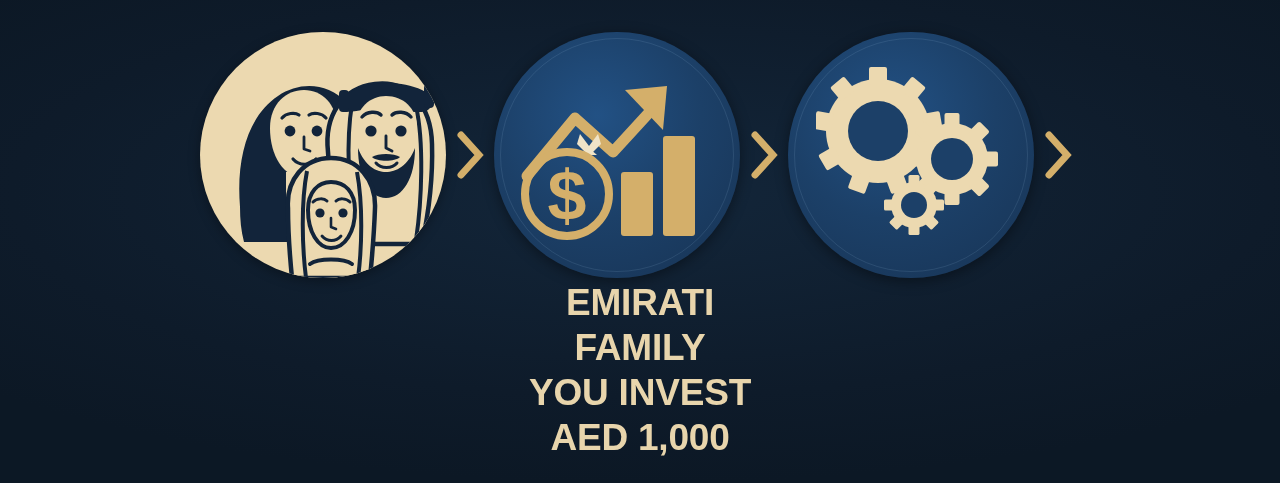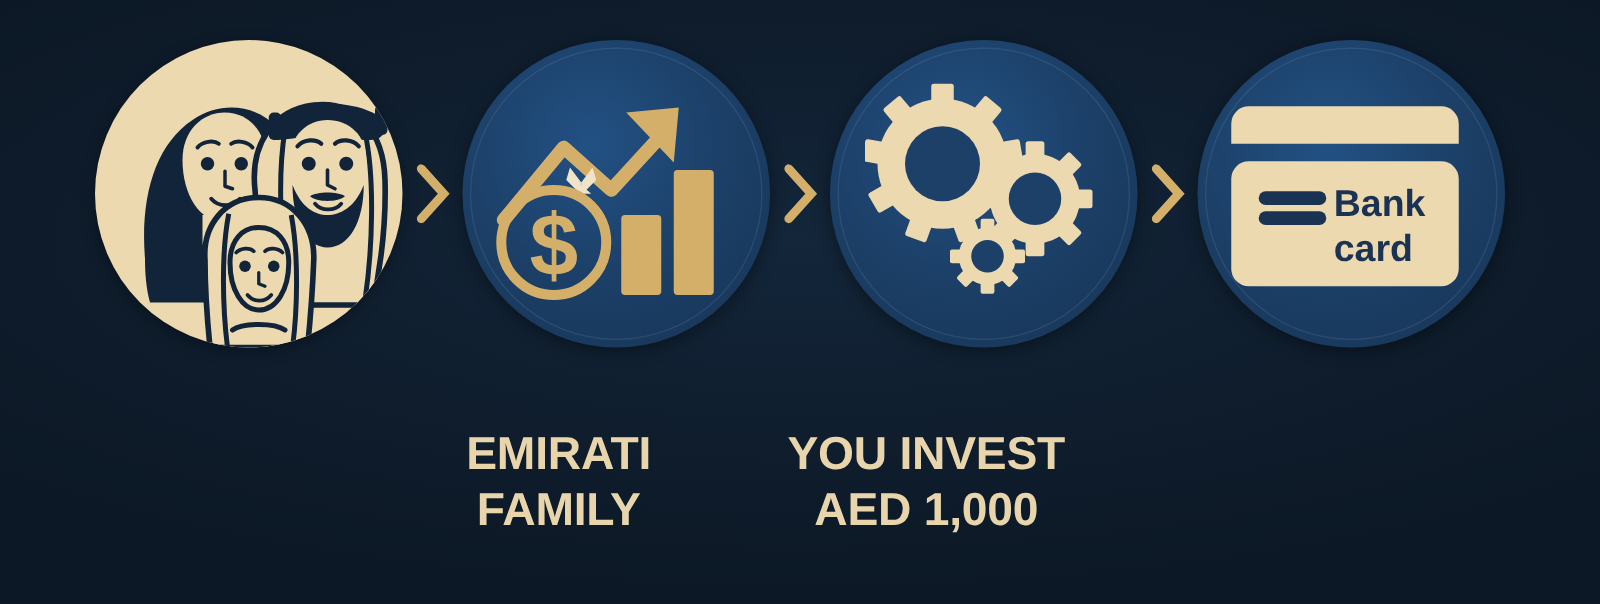--- a/index.html
+++ b/index.html
@@ -74,22 +74,23 @@
     justify-content: center;
     flex: 0 0 auto;
   }
   .labels-row {
     position: absolute;
     left: 0;
     top: 310px;
     width: 1280px;
     height: 120px;
     display: flex;
-    align-items: flex-end;
-    justify-content: center;
+    align-items: center;
+    justify-content: center;
+    flex-direction: column;
   }
   .label-slot {
     width: 248px;
     flex: 0 0 auto;
     text-align: center;
     color: #e8d5ac;
     font-size: 37px;
     font-weight: bold;
     line-height: 45px;
     letter-spacing: -0.2px;
@@ -290,38 +291,20 @@
         </svg>
       </div>
     </div>
 
     <div class="chevron-wrap">
       <svg width="28" height="48" viewBox="0 0 28 48" aria-hidden="true">
         <path d="M5 4 L23 24 L5 44" fill="none" stroke="#d4af6a" stroke-width="7" stroke-linecap="round" stroke-linejoin="miter"></path>
       </svg>
     </div>
 
-    <div class="step-icon-wrap">
-      <div class="circle navy">
-        <svg width="200" height="160" viewBox="0 0 200 160" aria-hidden="true">
-
-          <path d="M4 10 h168 a14 14 0 0 1 14 14 v16 h-182 v-16 a14 14 0 0 1 14 -14 z" fill="#ecd9b0"></path>
-
-          <rect x="4" y="54" width="182" height="100" rx="14" fill="#ecd9b0"></rect>
-
-          <g>
-            <rect x="26" y="78" width="54" height="11" rx="5.5" fill="#1b3352"></rect>
-            <rect x="26" y="94" width="54" height="11" rx="5.5" fill="#1b3352"></rect>
-          </g>
-
-          <text id="card-line1" x="86" y="98" font-family="Liberation Sans, sans-serif" font-size="30" font-weight="bold" fill="#1b3352">Bank</text>
-          <text id="card-line2" x="86" y="134" font-family="Liberation Sans, sans-serif" font-size="30" font-weight="bold" fill="#1b3352">card</text>
-        </svg>
-      </div>
-    </div>
 
   </div>
 
   <div class="labels-row">
     <div class="label-slot">EMIRATI
 FAMILY</div>
     <div class="label-gap"></div>
     <div class="label-slot">YOU INVEST
 AED 1,000</div>
     <div class="label-gap"></div>

